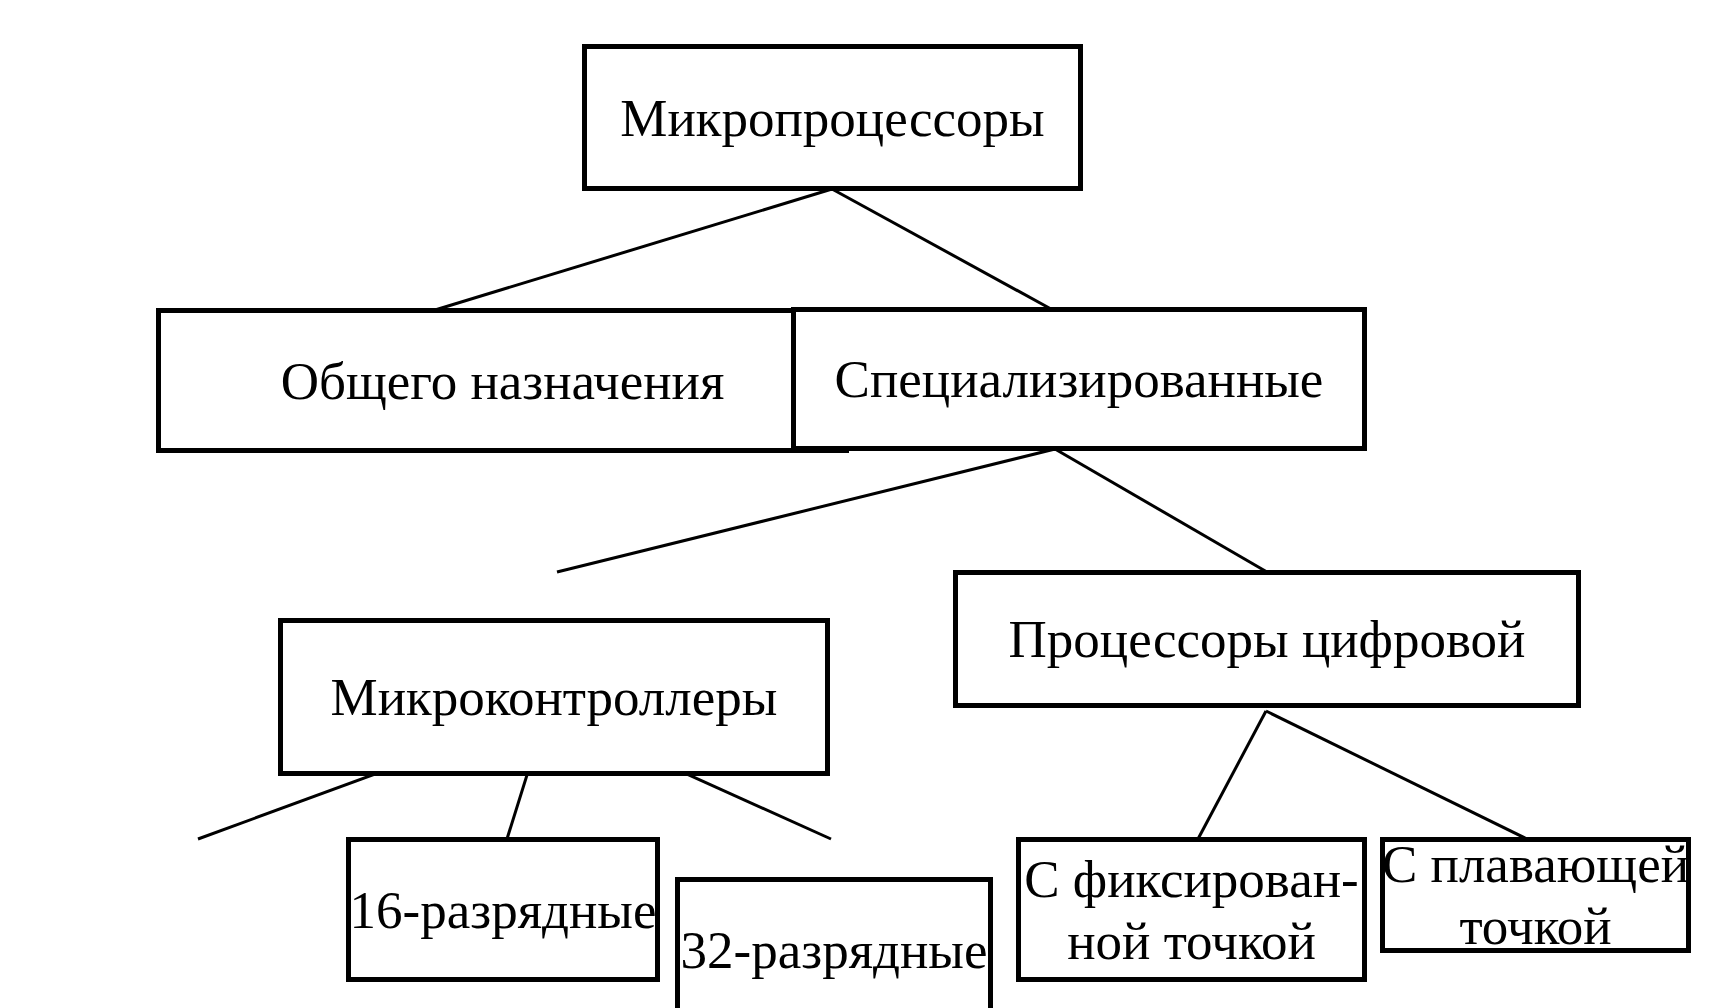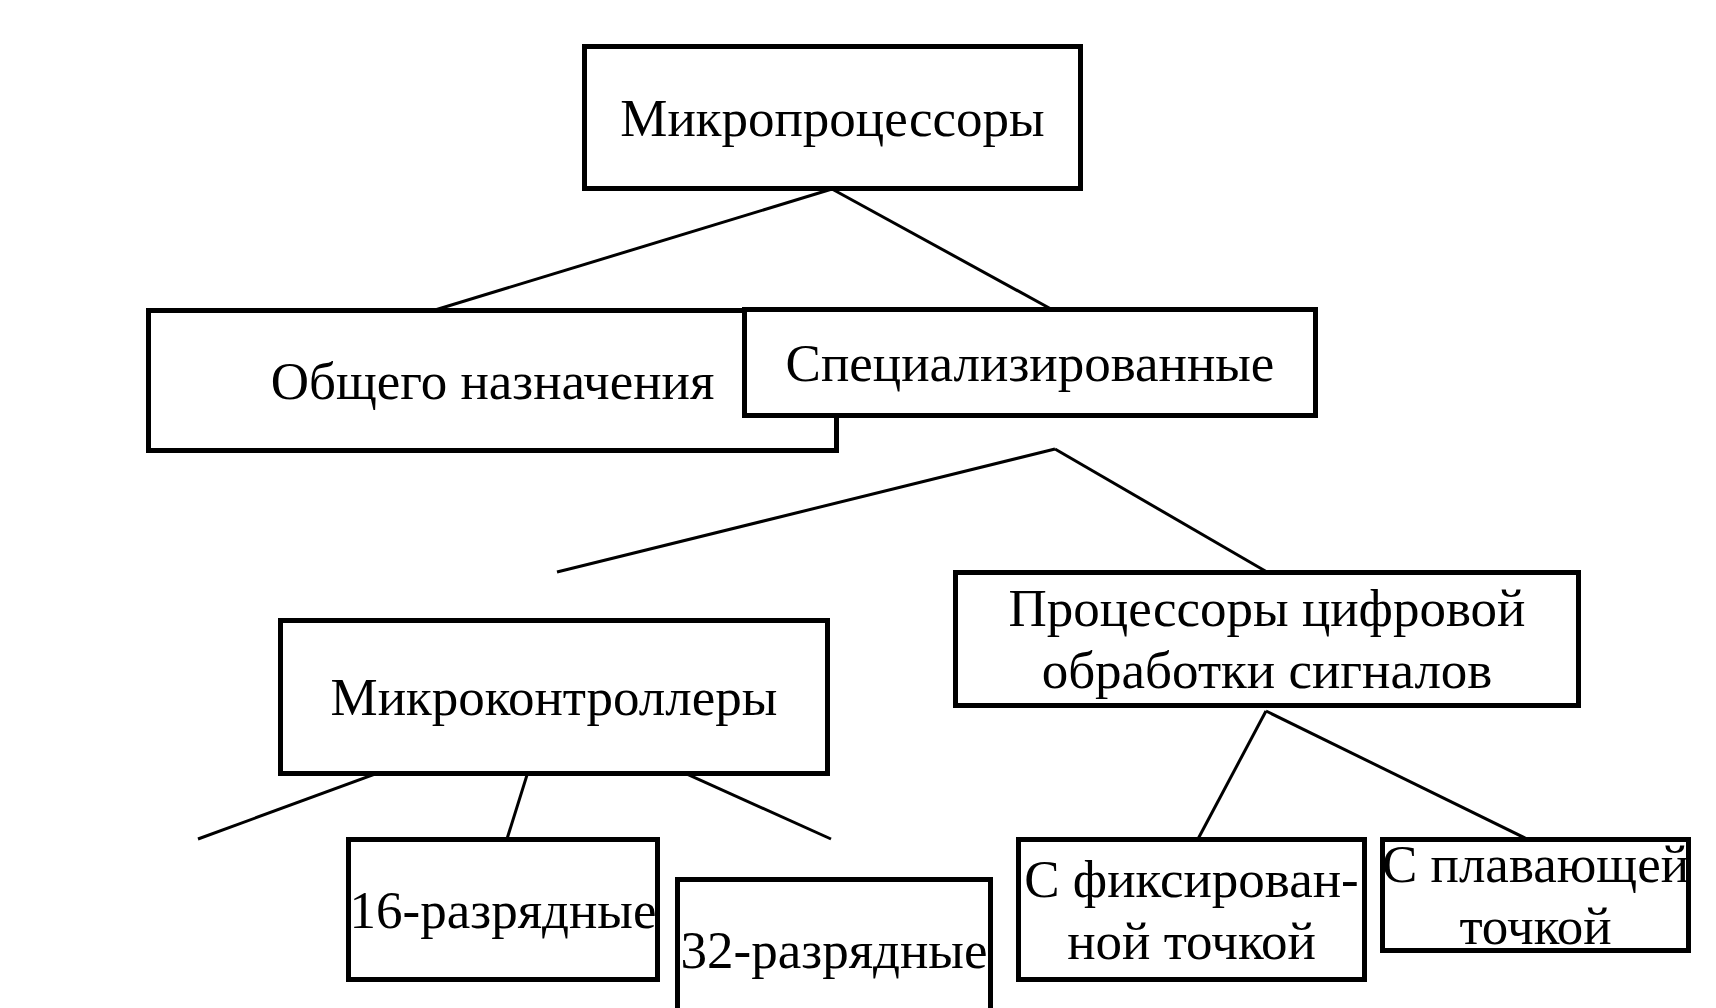--- a/index.html
+++ b/index.html
@@ -35,22 +35,22 @@
     display: flex;
     flex-direction: column;
     align-items: center;
     justify-content: center;
     white-space: nowrap;
     overflow: hidden;
   }
   .node span { display: block; }
 
   .n-root        { left: 582px;  top: 44px;  width: 501px; height: 147px; }
-  .n-general     { left: 146px;  top: 308px; width: 693px; height: 145px; }
-  .n-specialized { left: 742px;  top: 307px; width: 576px; height: 111px; }
+  .n-general     { left: 156px;  top: 308px; width: 693px; height: 145px; }
+  .n-specialized { left: 791px;  top: 307px; width: 576px; height: 144px; }
   .n-mcu         { left: 278px;  top: 570px; width: 552px; height: 158px; margin-top: 48px; }
   .n-dsp         { left: 953px;  top: 570px; width: 628px; height: 138px; }
   .n-8bit        { left: 37px;   top: 837px; width: 304px; height: 145px; }
   .n-16bit       { left: 346px;  top: 837px; width: 314px; height: 145px; }
   .n-32bit       { left: 675px;  top: 837px; width: 318px; height: 145px; margin-top: 40px; }
   .n-fixed       { left: 1016px; top: 837px; width: 351px; height: 145px; }
   .n-float       { left: 1380px; top: 837px; width: 311px; height: 116px; }
 </style>
 </head>
 <body>
@@ -80,21 +80,20 @@
   <div class="node n-specialized">
     <span>Специализированные</span>
   </div>
 
   <div class="node n-mcu">
     <span>Микроконтроллеры</span>
   </div>
 
   <div class="node n-dsp">
     <span>Процессоры цифровой</span>
-    <span>обработки сигналов</span>
   </div>
 
 
   <div class="node n-16bit">
     <span>16-разрядные</span>
   </div>
 
   <div class="node n-32bit">
     <span>32-разрядные</span>
   </div>

